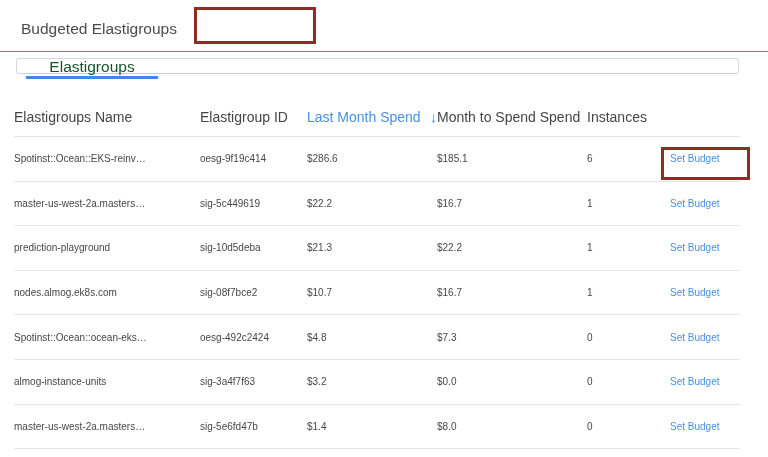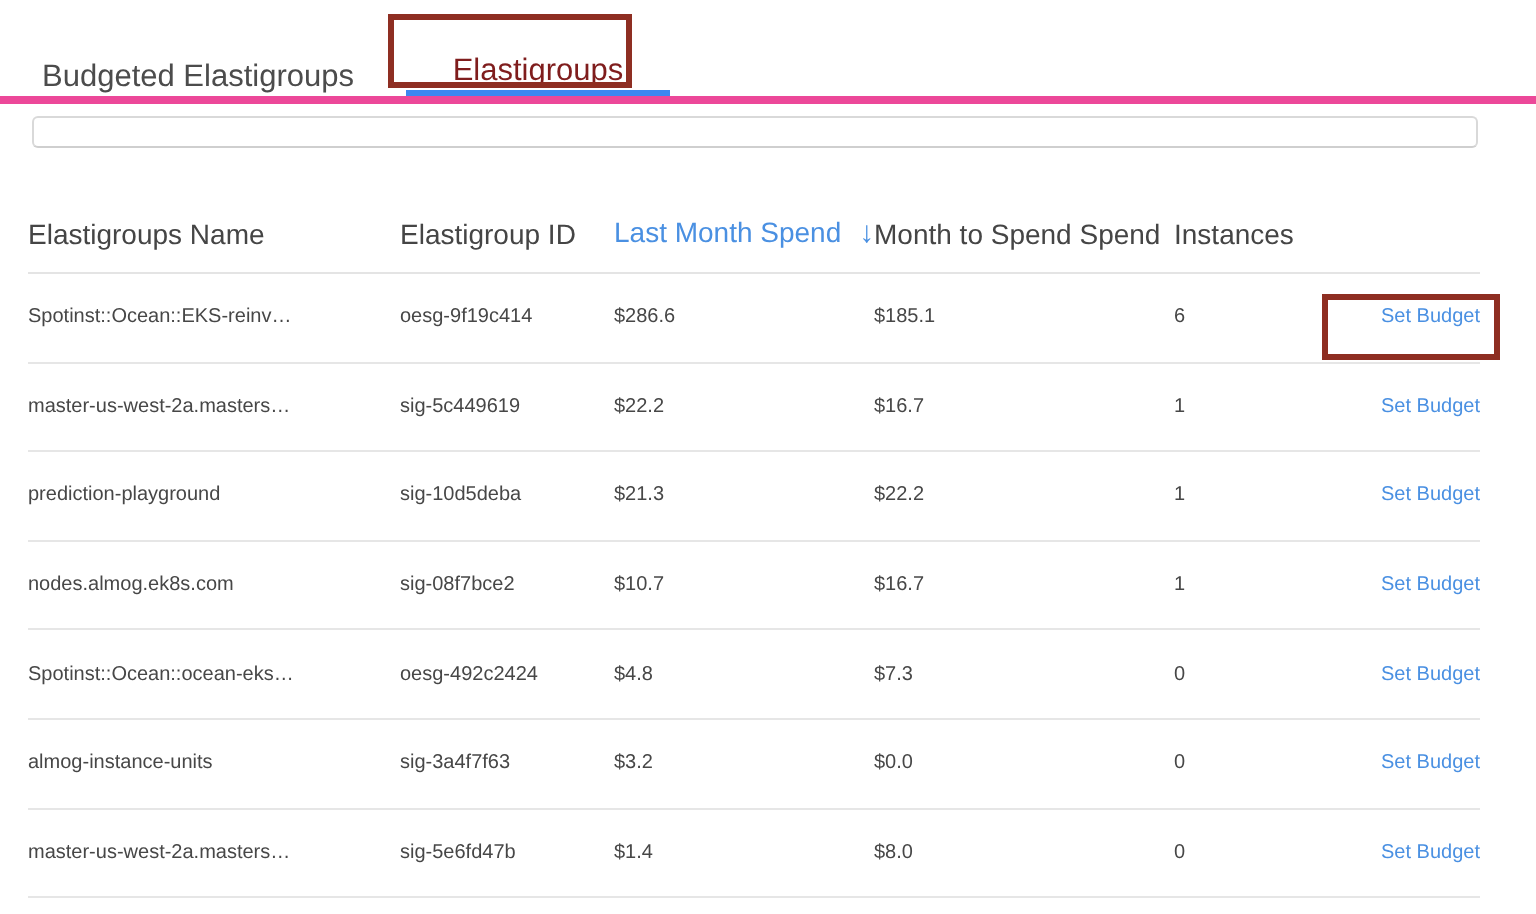--- a/index.html
+++ b/index.html
@@ -4,31 +4,31 @@
 <style>
   * { margin:0; padding:0; box-sizing:border-box; }
   html,body { background:#fff; }
   body {
     width:768px; height:457px;
     font-family:"Liberation Sans", sans-serif;
     color:#474747; overflow:hidden; position:relative;
   }
   
   .tabbar {
-    display:flex; align-items:flex-end;
-    height:52px; border-bottom:4px solid #ec4899;
+    display:flex; align-items:flex-start;
+    height:52px; border-bottom:1px solid #ec4899;flex-direction:column;
   }
   .tab {
     font-size:15.5px; color:#4c4c4c; cursor:pointer;
     padding-top:20px; white-space:nowrap;
   }
   .tab-inactive { margin-left:21px; }
   .tab-active {
     margin-left:26px; width:132px; text-align:center;
-    color:#7f1d1d; border-bottom:3px solid #3d87f0;
+    color:#14532d; border-bottom:3px solid #3d87f0;
   }
   
   .filterbox {
     display:block; margin:6px 0 0 16px; width:723px; height:16px;
     border:1px solid #d9d9d9; border-radius:3px;
     border-bottom-color:#cfcfcf; outline:none;
     font-family:"Liberation Sans", sans-serif; font-size:11px; padding:0 6px;
   }
   
   .table { padding:0 28px 0 14px; }
@@ -39,21 +39,21 @@
   }
   .tr {
     display:flex; align-items:center; height:44.6px;
     border-bottom:1px solid #e6e6e6; font-size:10px;
   }
   .c-name { width:186px; padding-right:8px; overflow:hidden; white-space:nowrap; }
   .c-id   { width:107px; white-space:nowrap; }
   .c-lm   { width:130px; white-space:nowrap; }
   .c-mtd  { width:150px; white-space:nowrap; }
   .c-inst { width:83px;  white-space:nowrap; }
-  .c-act  { flex:1; text-align:right; white-space:nowrap; }
+  .c-act  { flex:1; white-space:nowrap; }
   .sorted-col { color:#4a90e2; }
   .sort-arrow { color:#4a90e2; font-size:15px; margin-left:9px; }
   .link { color:#4a90e2; cursor:pointer; text-decoration:none; }
   
   .anno {
     position:absolute; border:3px solid #8e2e22;
     pointer-events:none; background:transparent;
   }
   #anno-tab        { left:194px; top:7px;   width:122px; height:37px; }
   #anno-setbudget  { left:661px; top:147px; width:89px;  height:33px; }

